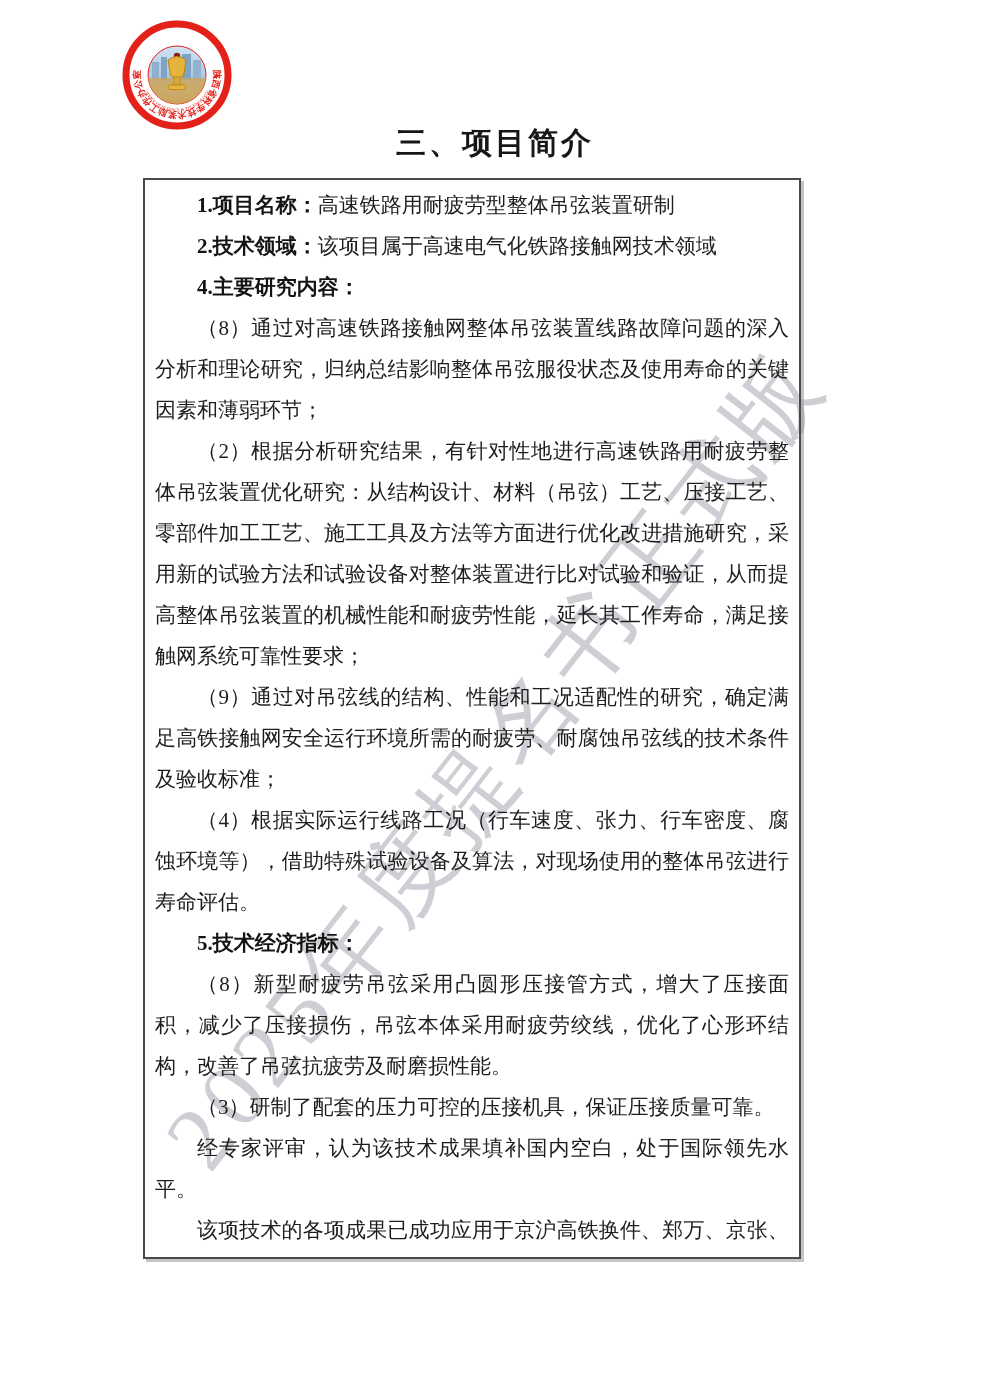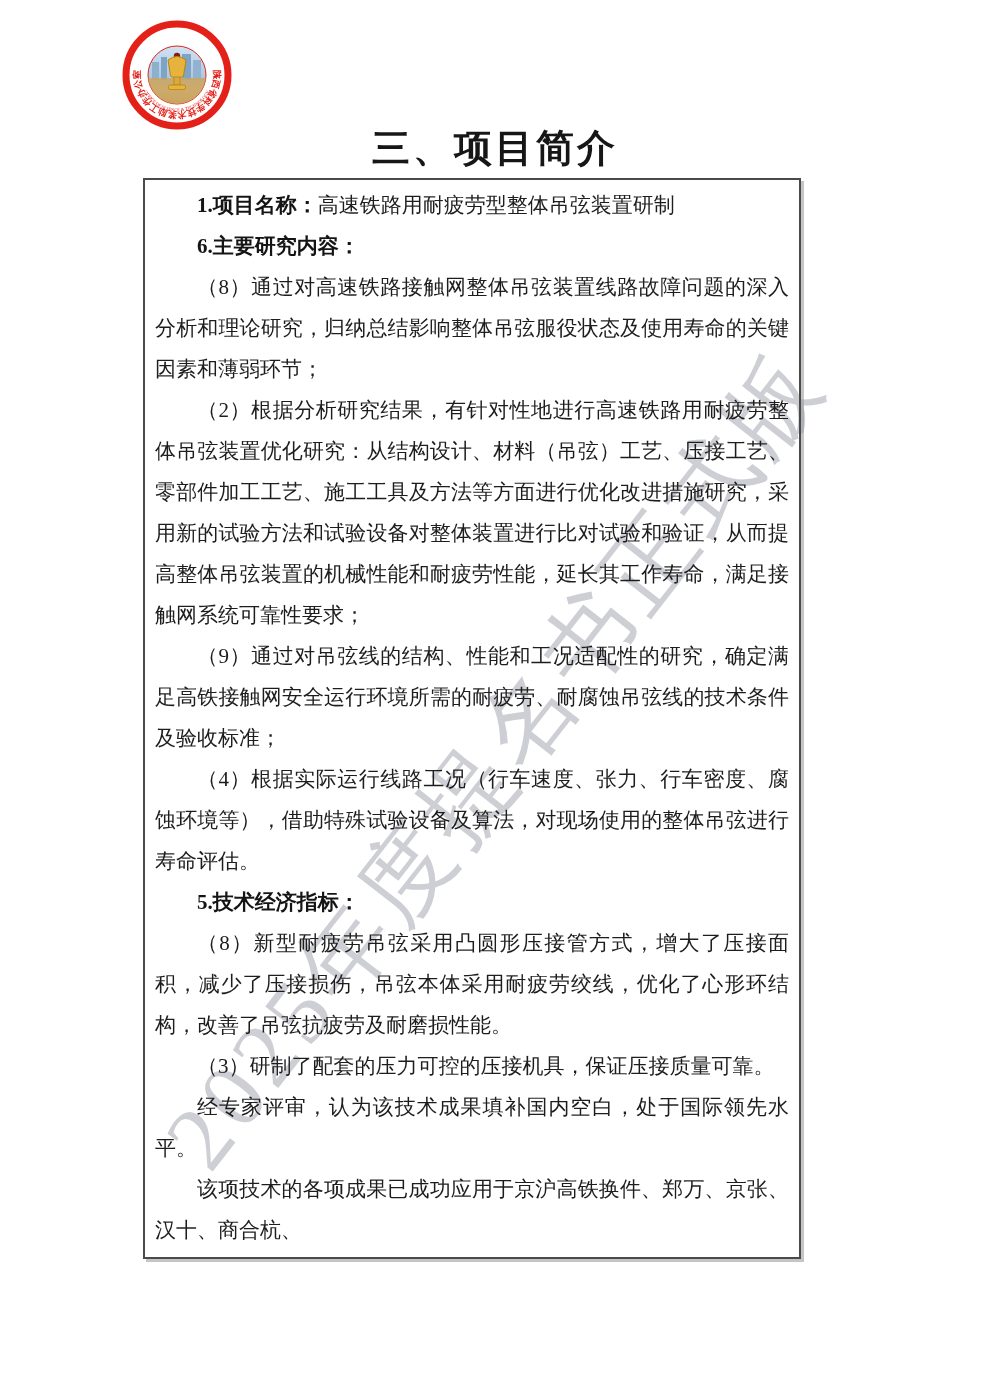--- a/index.html
+++ b/index.html
@@ -6,21 +6,21 @@
   body {
     width:990px; height:1400px;
     background:#ffffff;
     font-family:"Liberation Serif","DejaVu Serif",serif;
     position:relative;
     overflow:hidden;
   }
   .page-title {
     position:absolute; top:123px; left:0; width:990px;
     text-align:center;
-    font-size:38px; font-weight:bold; color:#161616;
+    font-size:30px; font-weight:bold; color:#161616;
     letter-spacing:3px;
   }
   .doc-box {
     position:absolute; left:143px; top:178px;
     width:658px; height:1081px;
     border:2px solid #4a4a4a;
     box-shadow:3px 3px 0 rgba(150,150,150,0.55);
     box-sizing:border-box;
     padding:5px 10px 0 10px;
     background:transparent;
@@ -99,22 +99,23 @@
 </svg>
 
 <div class="watermark">2025年度提名书正式版</div>
 
 <div class="page-title">三、项目简介</div>
 
 <div class="doc-box">
 
   <p class="para"><b>1.项目名称：</b><span>高速铁路用耐疲劳型整体吊弦装置研制</span></p>
 
+  <p class="para"><b>2.技术领域：</b><span>该项目属于高速电气化铁路接触网技术领域</span></p>
 
-  <p class="para"><b>6.主要研究内容：</b></p>
+  <p class="para"><b>4.主要研究内容：</b></p>
 
 
   <p class="para">（8）通过对高速铁路接触网整体吊弦装置线路故障问题的深入分析和理论研究，归纳总结影响整体吊弦服役状态及使用寿命的关键因素和薄弱环节；</p>
 
   <p class="para">（2）根据分析研究结果，有针对性地进行高速铁路用耐疲劳整体吊弦装置优化研究：从结构设计、材料（吊弦）工艺、压接工艺、零部件加工工艺、施工工具及方法等方面进行优化改进措施研究，采用新的试验方法和试验设备对整体装置进行比对试验和验证，从而提高整体吊弦装置的机械性能和耐疲劳性能，延长其工作寿命，满足接触网系统可靠性要求；</p>
 
   <p class="para">（9）通过对吊弦线的结构、性能和工况适配性的研究，确定满足高铁接触网安全运行环境所需的耐疲劳、耐腐蚀吊弦线的技术条件及验收标准；</p>
 
   <p class="para">（4）根据实际运行线路工况（行车速度、张力、行车密度、腐蚀环境等），借助特殊试验设备及算法，对现场使用的整体吊弦进行寿命评估。</p>
 

